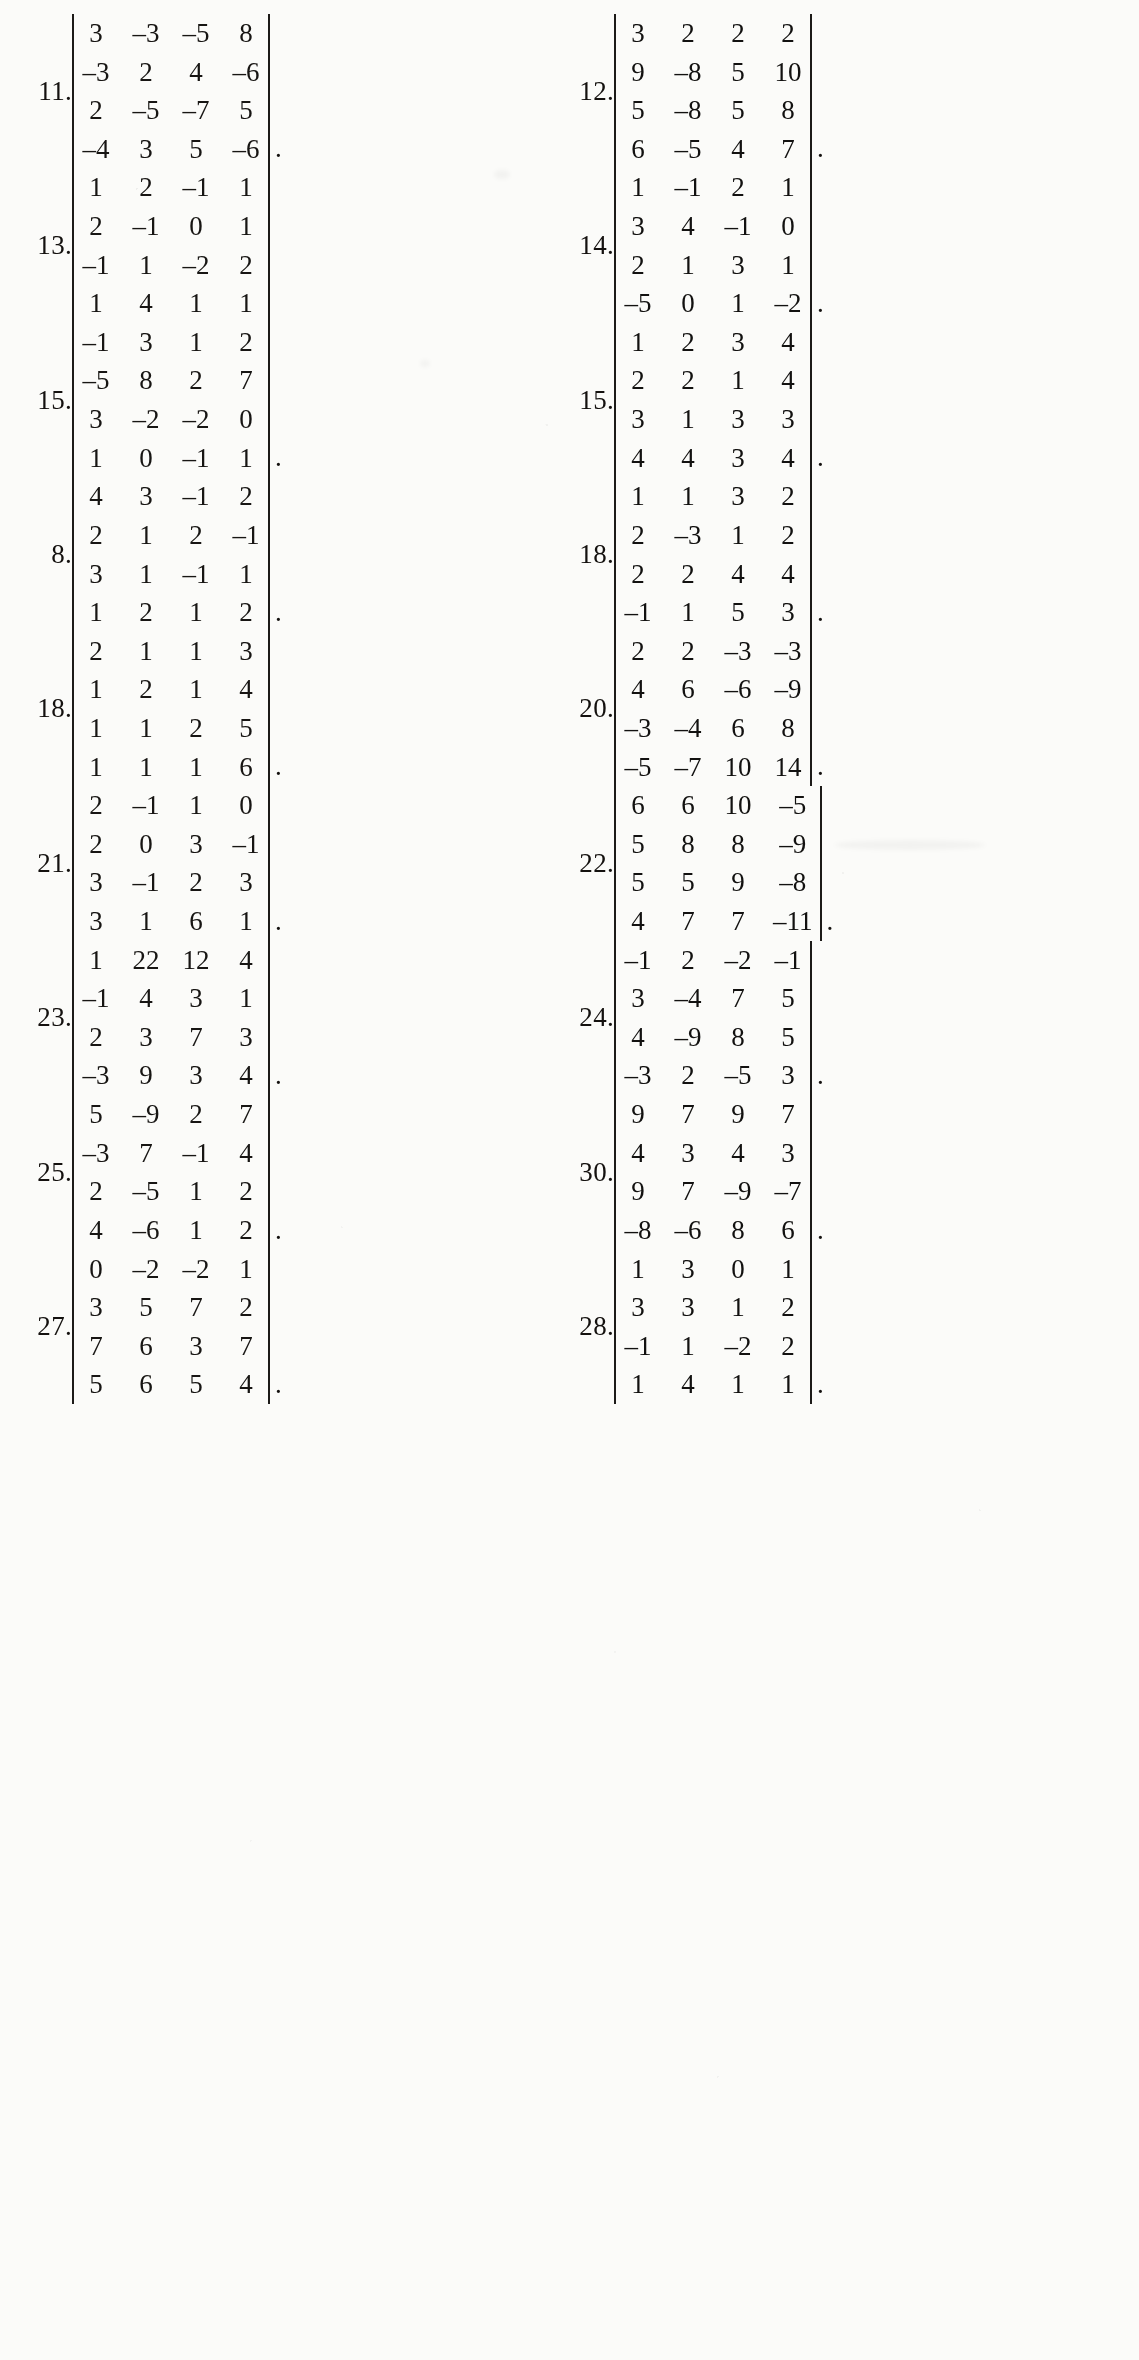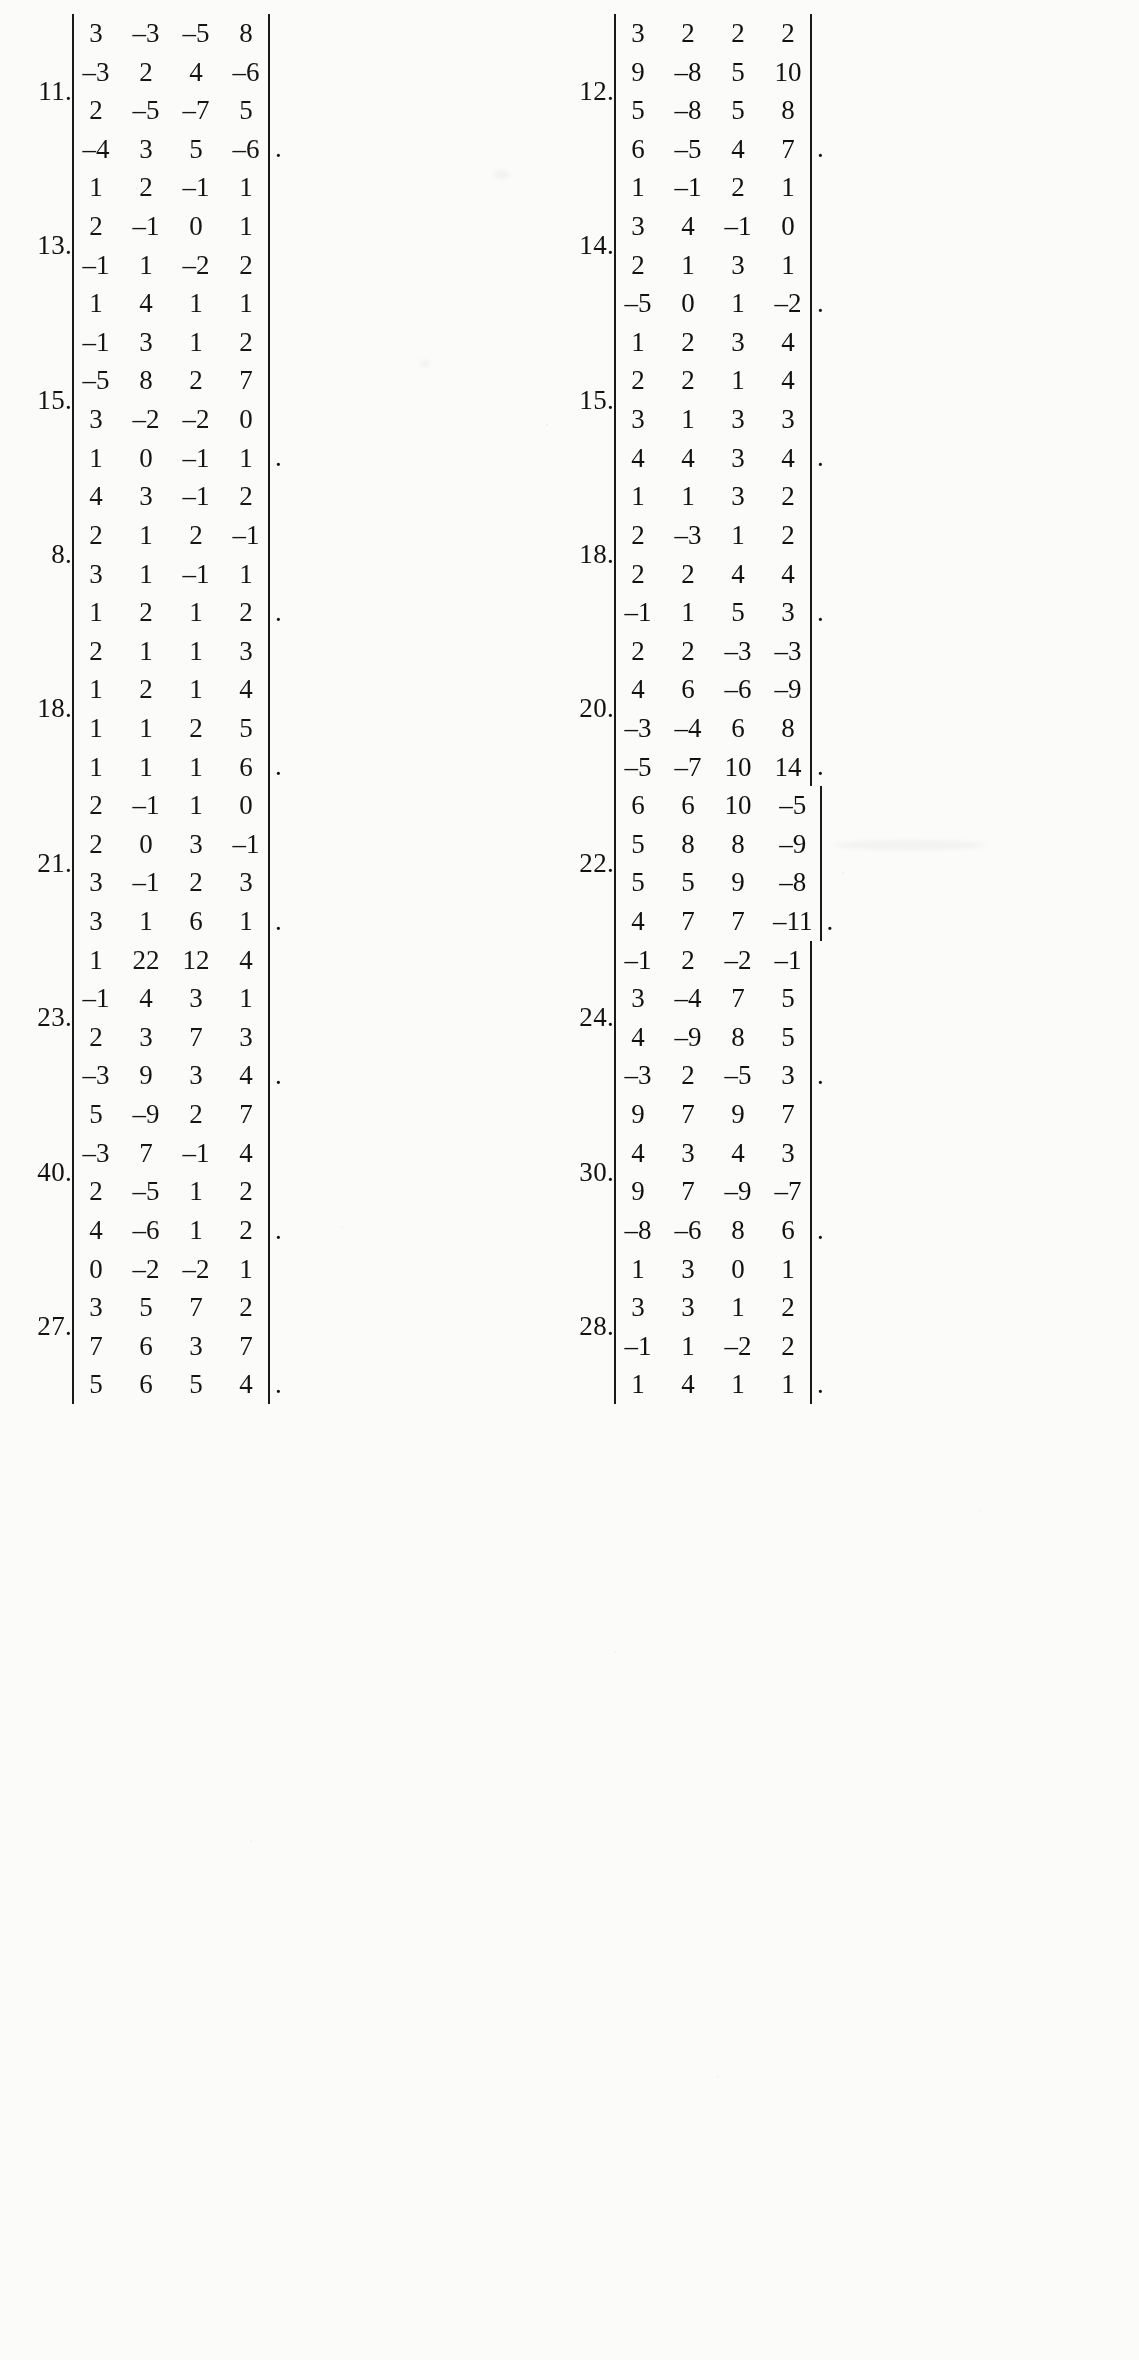--- a/index.html
+++ b/index.html
@@ -612,21 +612,21 @@
                 <td>–5</td>
                 <td>3</td>
               </tr>
             </tbody>
           </table>
           <div class="bar bar-right"></div>
         </div>
         <div class="period">.</div>
       </div>
       <div class="problem col-left">
-        <div class="prob-num">40.</div>
+        <div class="prob-num">25.</div>
         <div class="det">
           <div class="bar bar-left"></div>
           <table class="matrix">
             <tbody>
               <tr>
                 <td>5</td>
                 <td>–9</td>
                 <td>2</td>
                 <td>7</td>
               </tr>

